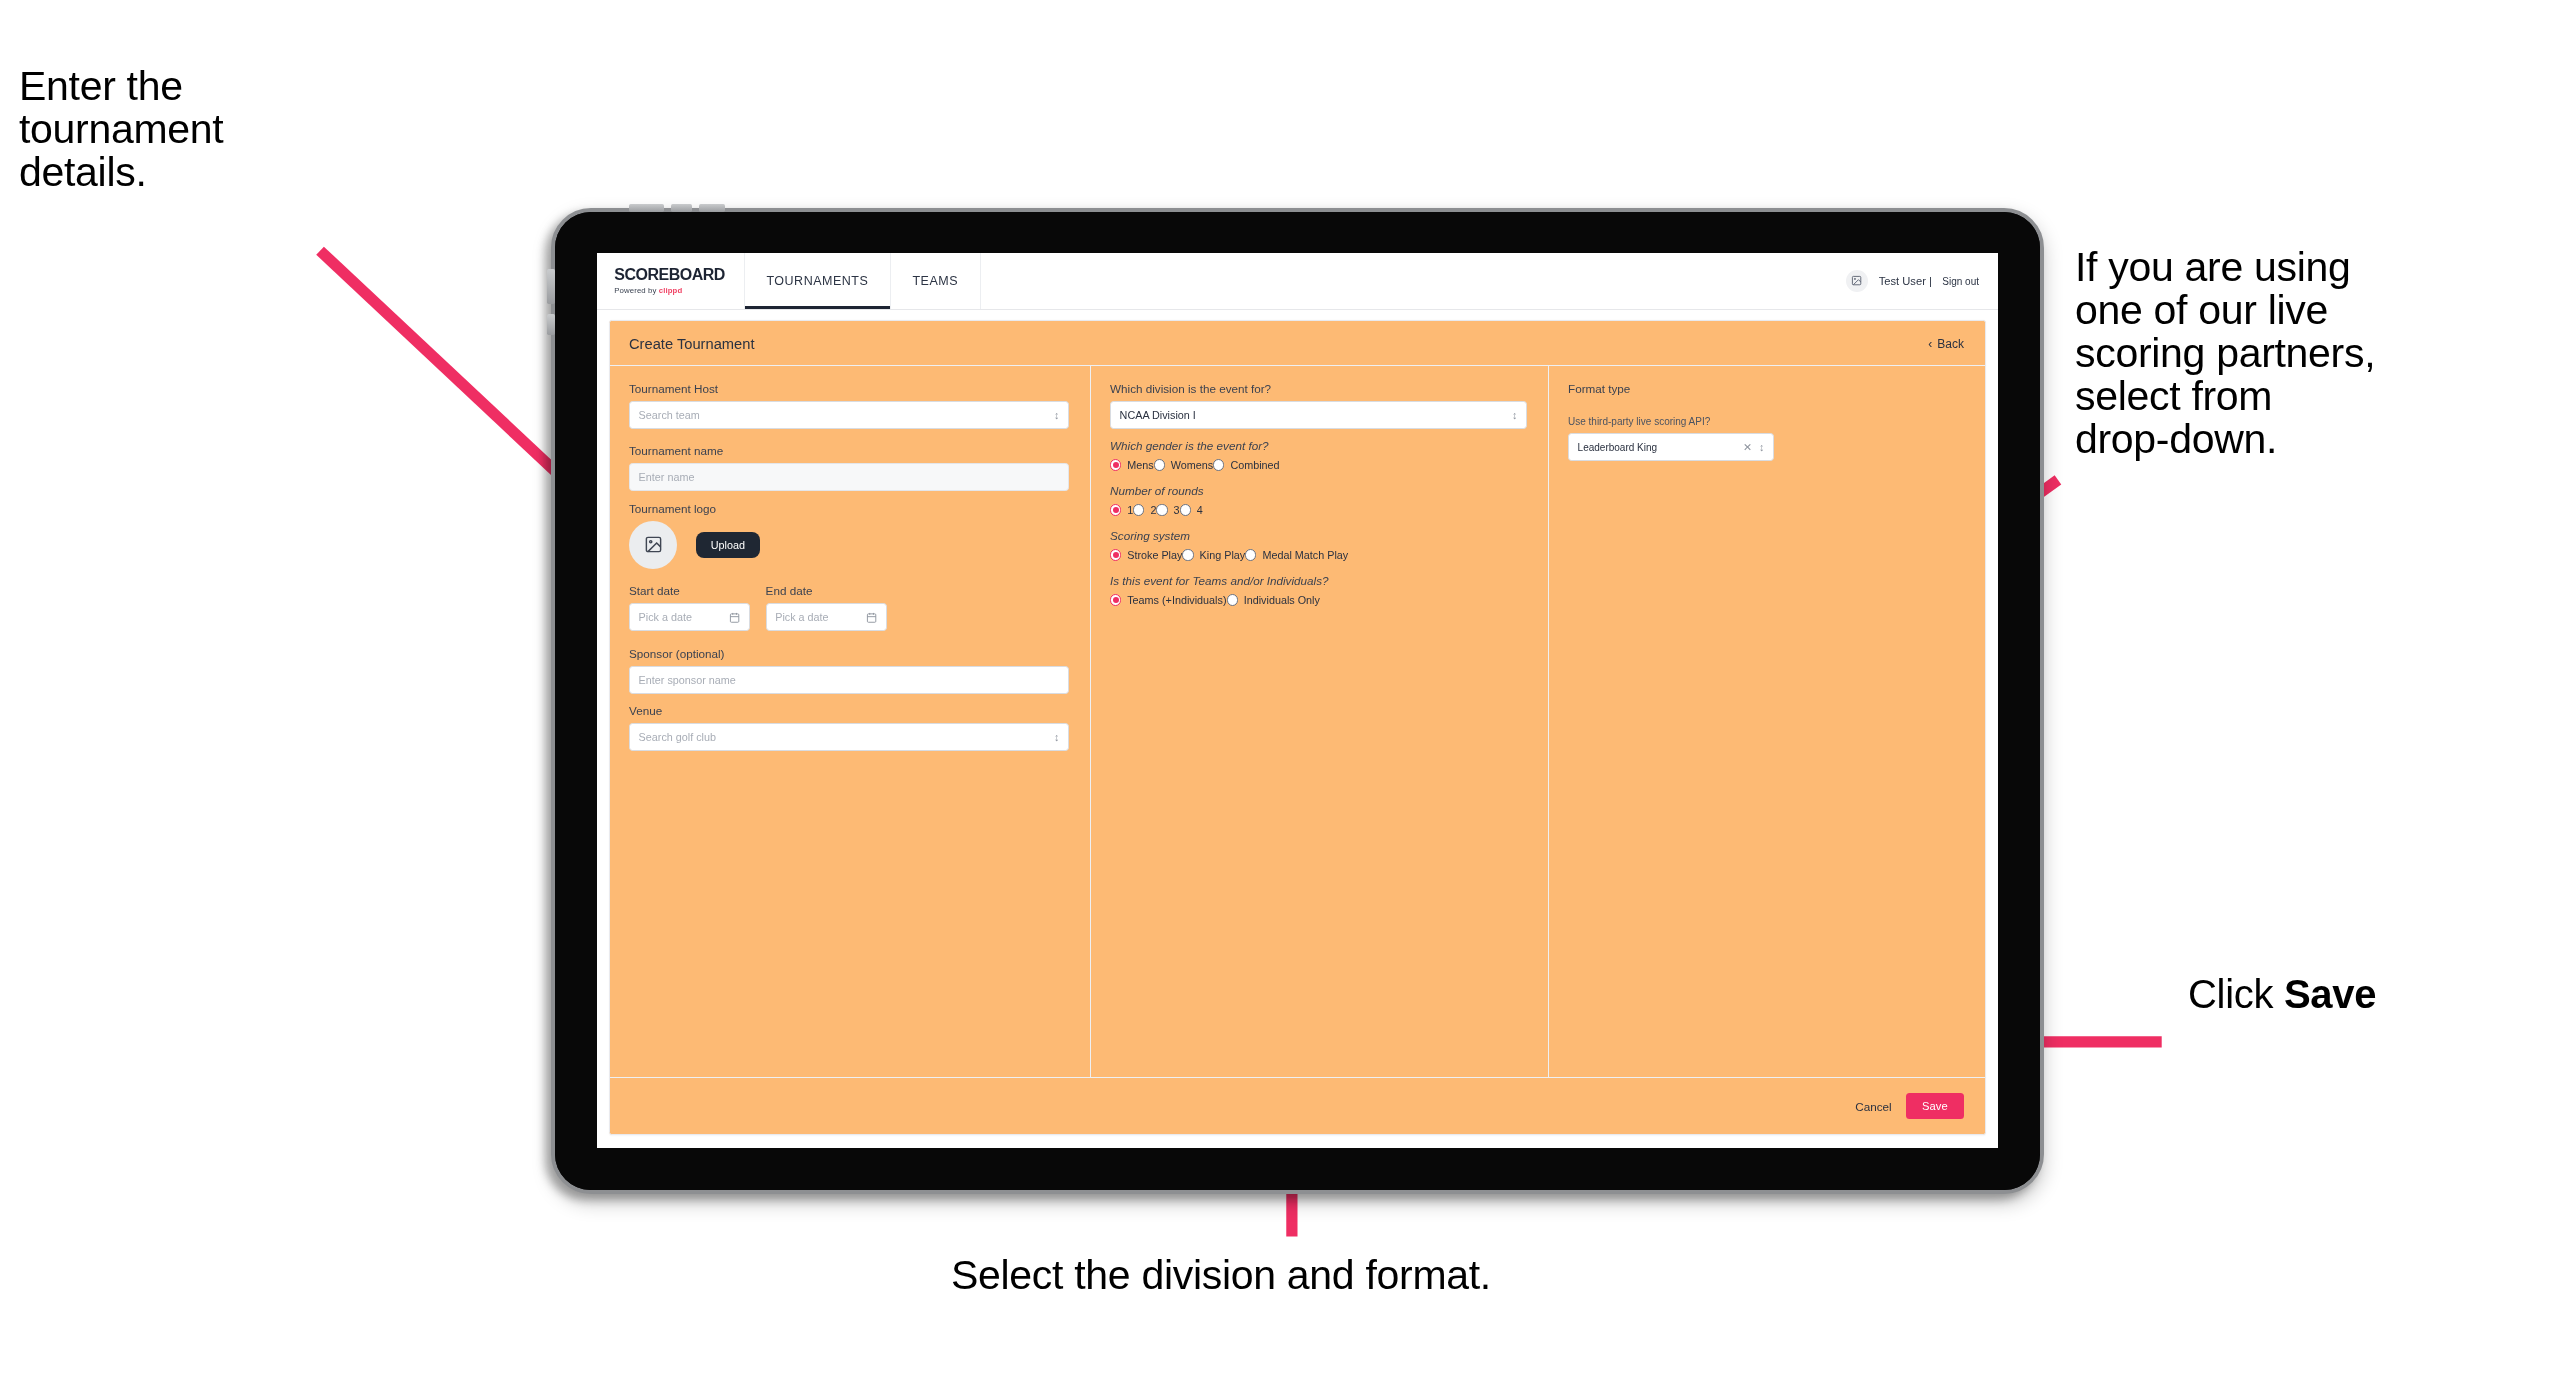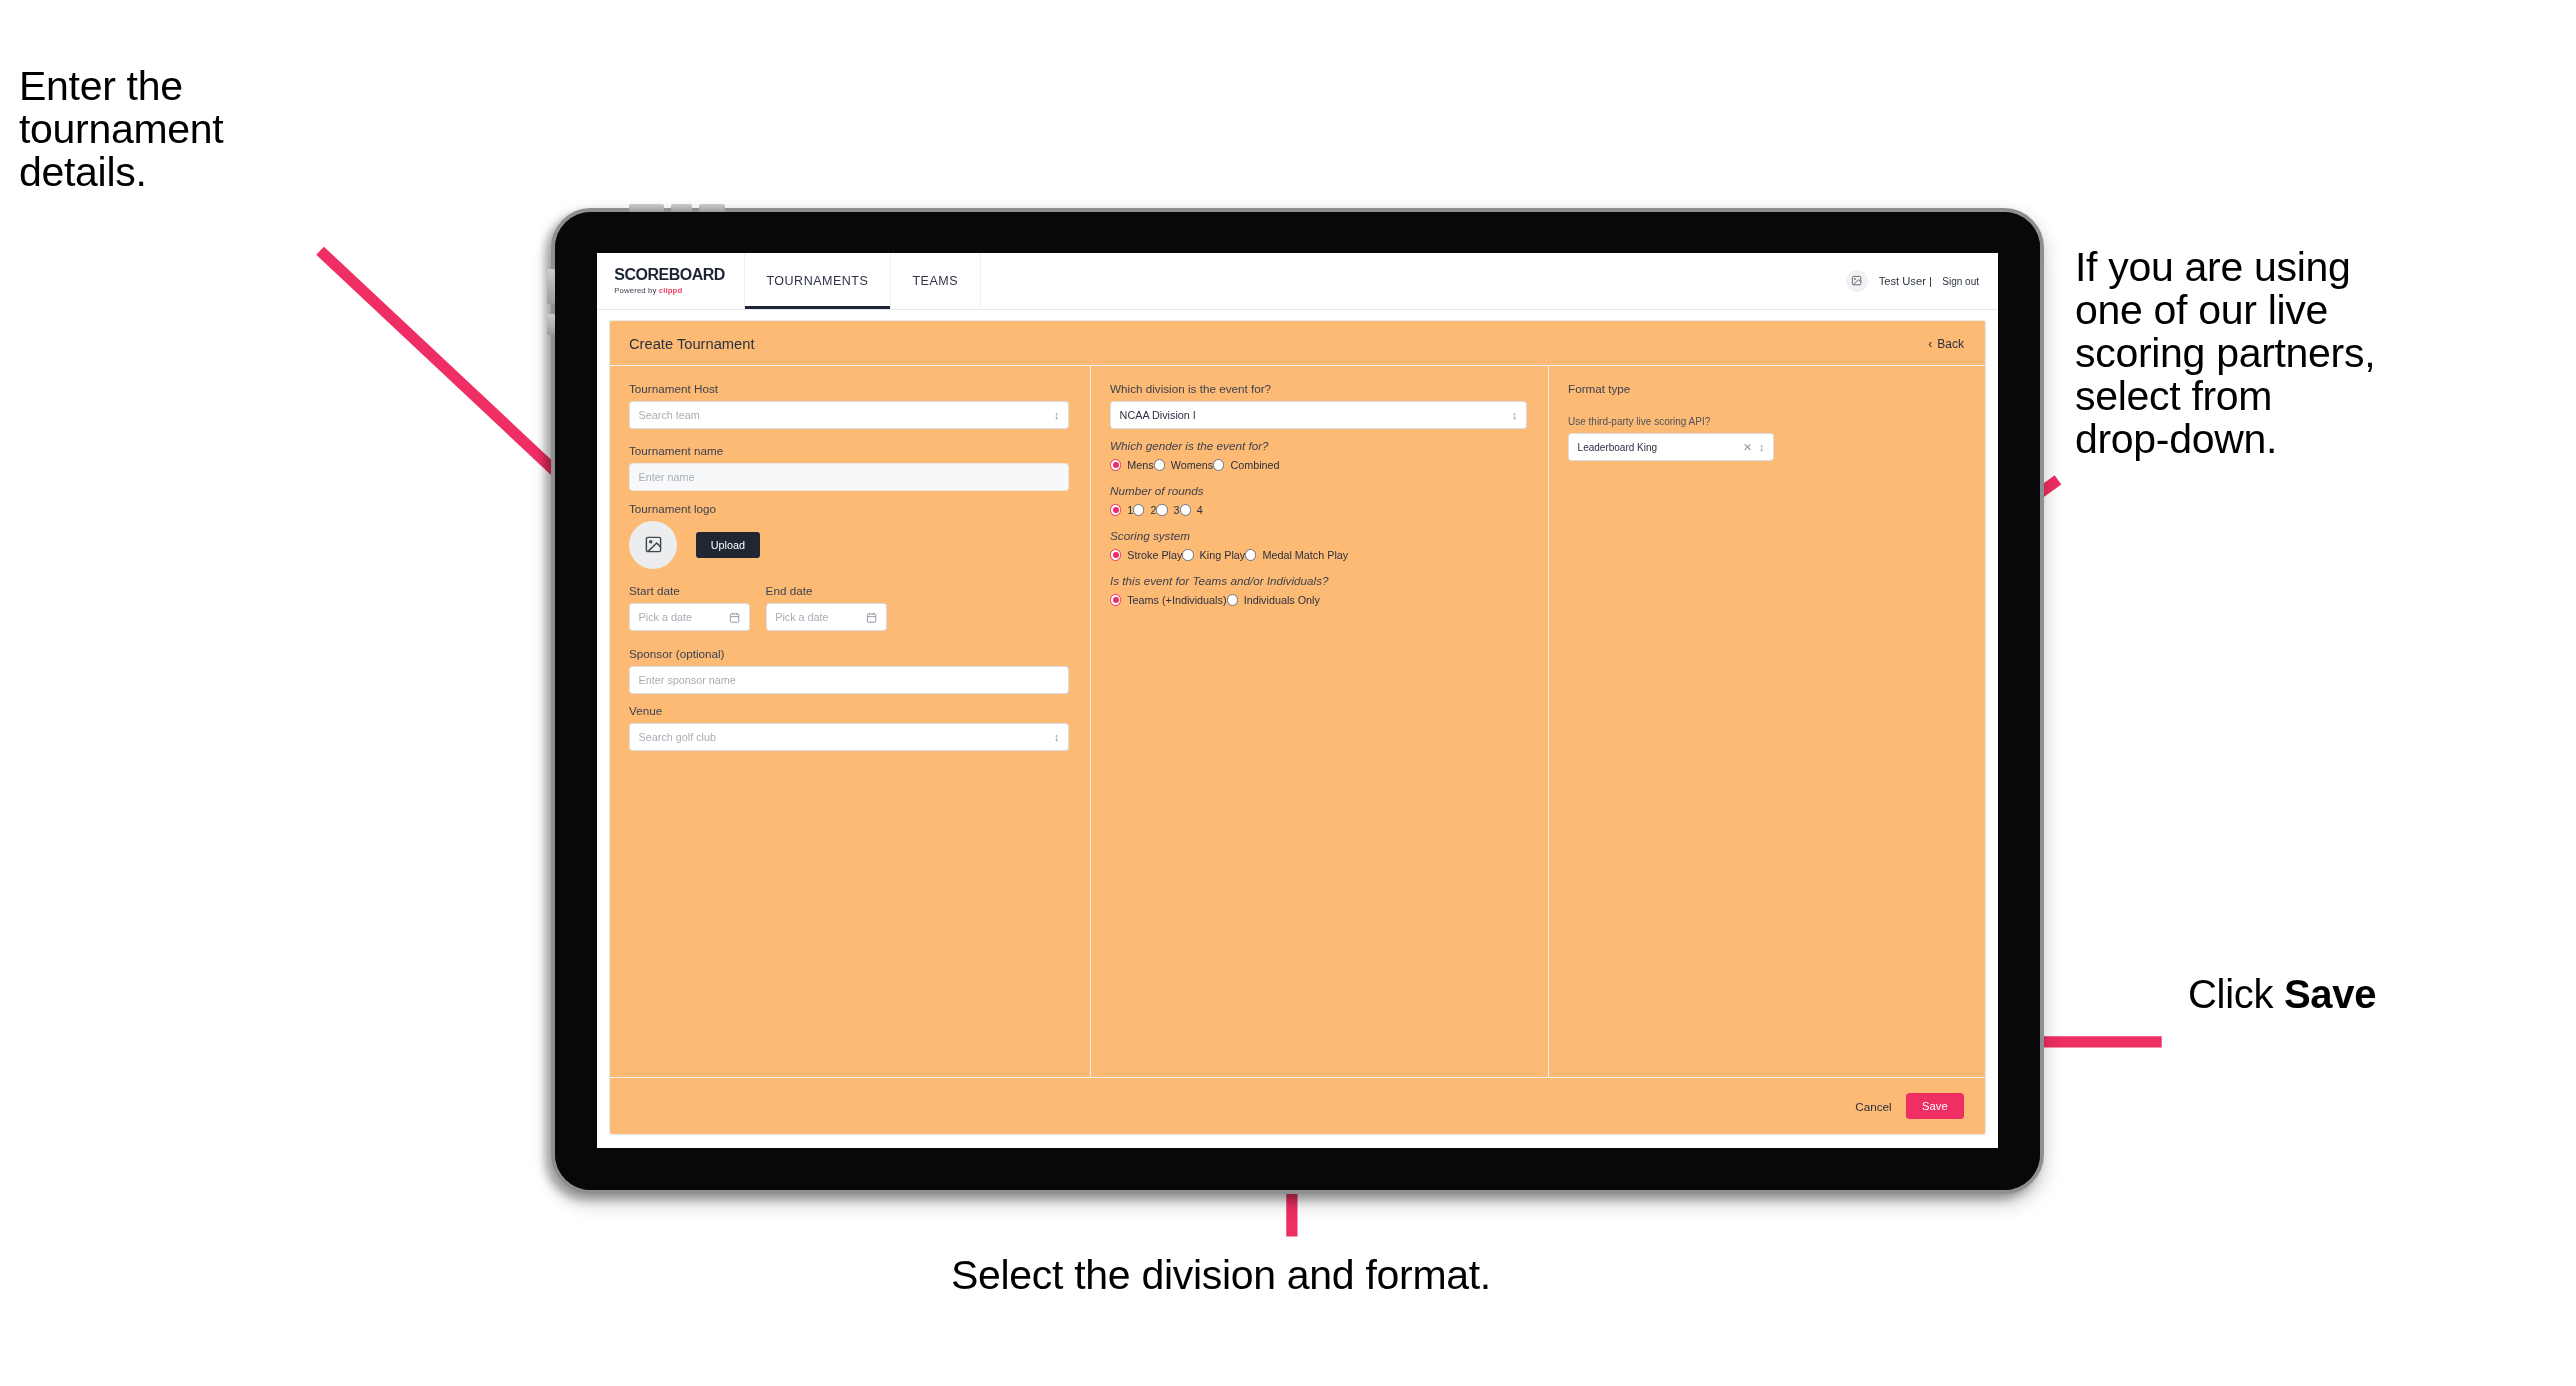--- a/index.html
+++ b/index.html
@@ -149,21 +149,21 @@
 
   
   .logo-row { display:flex; align-items:center; gap: 19px; margin-top: 3.5px; }
   .logo-circle {
     width: 48px; height: 48px; border-radius: 50%;
     background: #ebedef; display:flex; align-items:center; justify-content:center;
     color:#3f4653;
   }
   .upload-btn {
     background: #1f2733; color:#fff; font-size: 10.8px;
-    padding: 7px 14.7px; border-radius: 3px; border: none;
+    padding: 7px 14.7px; border-radius: 8px; border: none;
   }
 
   .date-row { display:flex; gap: 15.6px; }
   .date-col { width: 121px; }
 
   
   .radio-row { display:flex; align-items:center; flex-wrap: wrap; }
   .radio { display:flex; align-items:center; gap: 6px; }
   .dot {
     width: 11.2px; height: 11.2px; border-radius: 50%;

